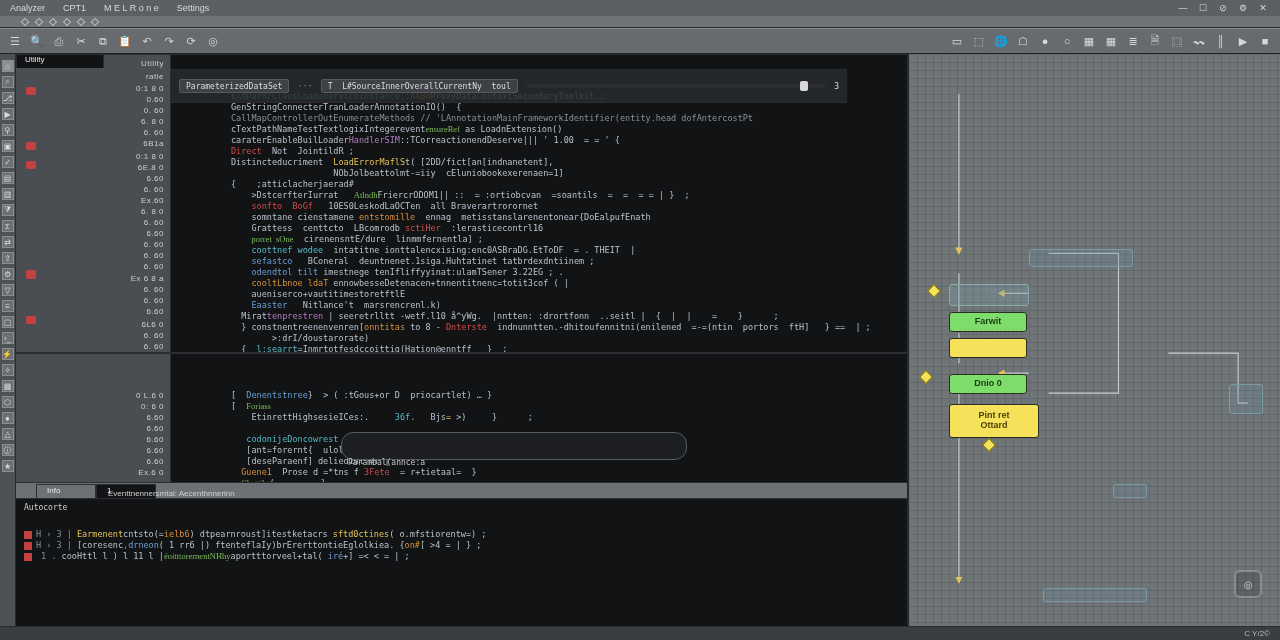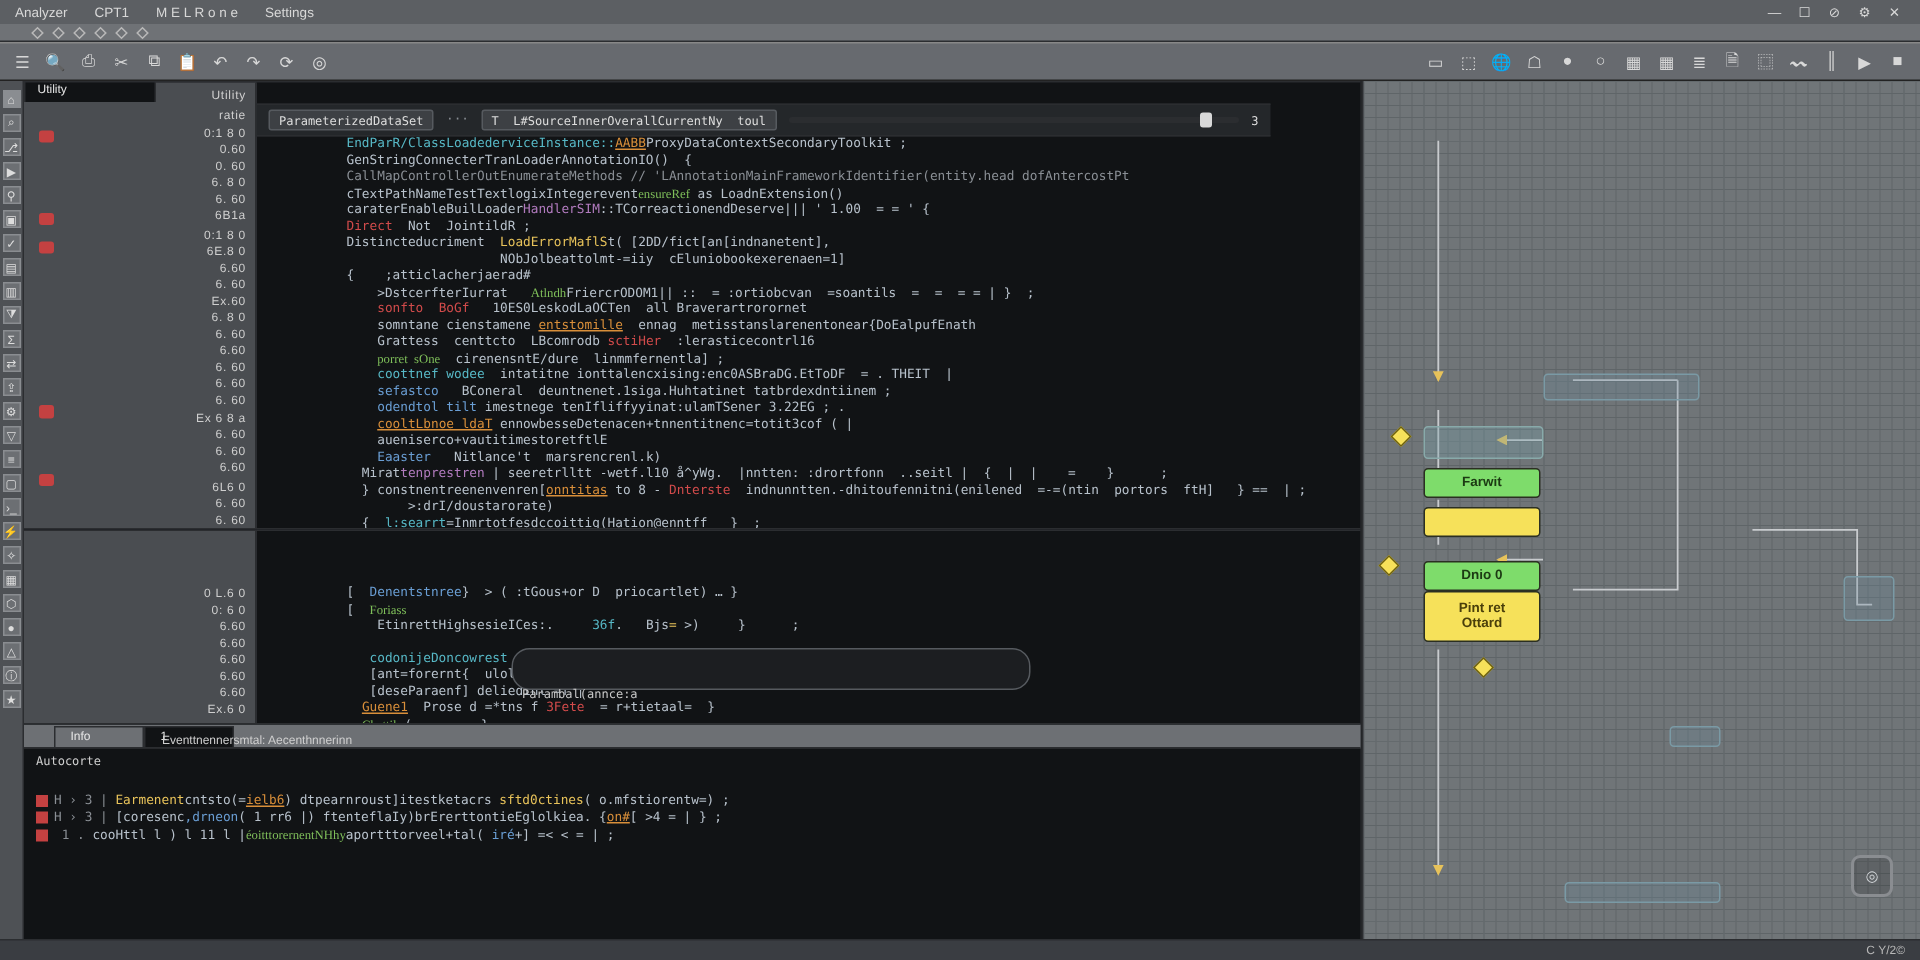--- a/index.html
+++ b/index.html
@@ -37,29 +37,29 @@
 .gutter .marks { width: 30px; display: flex; flex-direction: column; align-items: center; gap: 1px; padding-top: 14px; }
 .gutter .mark { width: 10px; height: 10px; border-radius: 2px; }
 .gutter .lnums { flex: 1; display: flex; flex-direction: column; align-items: flex-end; padding: 3px 6px 0 0; gap: 0; font-size: 8px; color: #cfcfcf; letter-spacing: .5px; }
 .gutter .lnums div { height: 11px; line-height: 11px; }
 .editor-tabs { position: absolute; top: -1px; left: 0; height: 14px; display: flex; }
 .editor-tabs .et { min-width: 88px; height: 14px; background: #6d7074; border: 1px solid #2b2d30; border-bottom: none; font-size: 8px; padding: 0 8px; color: #e6e6e6; }
 .editor-tabs .et.active { background: #111315; }
 .code { flex: 1; padding: 3px 6px 0 60px; font-family: Consolas, monospace; font-size: 8.5px; line-height: 11px; color: #b8c2cc; white-space: pre; overflow: hidden; position: relative; }
 .code .row { height: 11px; }
 .kw-red { color: #d24b4b; }
-.kw-orange { color: #d98f3a; text-decoration: underline; }
+.kw-orange { color: #d98f3a; }
 .kw-yellow { color: #e7c25a; }
 .kw-green { color: #7fbf5a; font-family: Liberation Serif, serif; }
 .kw-cyan { color: #57b8c6; }
 .kw-blue { color: #6a9ed4; }
 .kw-mag { color: #b27bbf; }
 .kw-grey { color: #8a8f95; }
 
-.infobar { position: absolute; left: 0; right: 60px; top: 14px; height: 22px; background: rgba(40,43,46,.85); border-top: 1px solid #2b2d30; border-bottom: 1px solid #2b2d30; display: flex; align-items: center; gap: 8px; padding: 4px 8px; }
+.infobar { position: absolute; left: 0; right: 60px; top: 14px; height: 22px; background: rgba(40,43,46,.85); border-top: 1px solid #2b2d30; border-bottom: 1px solid #2b2d30; display: flex; align-items: center; gap: 8px; padding: 16px 8px; }
 .infobar .chip { height: 14px; padding: 0 6px; background: #3d4044; border: 1px solid #565a5f; border-radius: 2px; font-size: 8px; display: flex; align-items: center; color: #ddd; }
 .infobar .slider { flex: 1; height: 4px; background: #2b2d30; border-radius: 2px; position: relative; }
 .infobar .slider::after { content: ""; position: absolute; right: 18px; top: -3px; width: 8px; height: 10px; background: #d8d8d8; border-radius: 2px; }
 .infobar .num { font-size: 8px; color: #ddd; }
 
 
 .editor-wrap.lower { height: 130px; }
 .tooltip { position: absolute; left: 170px; bottom: 22px; width: 346px; height: 28px; background: #1c1e21; border: 1px solid #565a5f; border-radius: 12px; padding: 2px 6px; font-size: 8px; color: #c8c8c8; }
 
 
@@ -333,21 +333,21 @@
         <path d="M210 200 L140 200"></path>
         <path d="M210 200 L210 340 L140 340"></path>
         <path d="M260 300 L330 300 L330 350 L340 350"></path>
       </g>
     </svg>
 
     <div class="node ghost" style="left:40px;top:230px;width:80px;height:22px"></div>
     <div class="node green" style="left:40px;top:258px;width:78px;height:20px">Farwit</div>
     <div class="node yellow" style="left:40px;top:284px;width:78px;height:20px"></div>
     <div class="node green" style="left:40px;top:320px;width:78px;height:20px">Dnio 0</div>
-    <div class="node yellow" style="left:40px;top:340px;width:78px;height:34px;white-space:pre">Pint ret
+    <div class="node yellow" style="left:40px;top:350px;width:90px;height:34px;white-space:pre">Pint ret
 Ottard</div>
 
     <div class="node tiny" style="left:120px;top:195px;width:104px;height:18px"></div>
     <div class="node tiny" style="left:204px;top:430px;width:34px;height:14px"></div>
     <div class="node tiny" style="left:134px;top:534px;width:104px;height:14px"></div>
     <div class="node tiny" style="left:320px;top:330px;width:34px;height:30px"></div>
 
     <div class="pin" style="left:20px;top:232px"></div>
     <div class="pin" style="left:12px;top:318px"></div>
     <div class="pin" style="left:75px;top:386px"></div>

